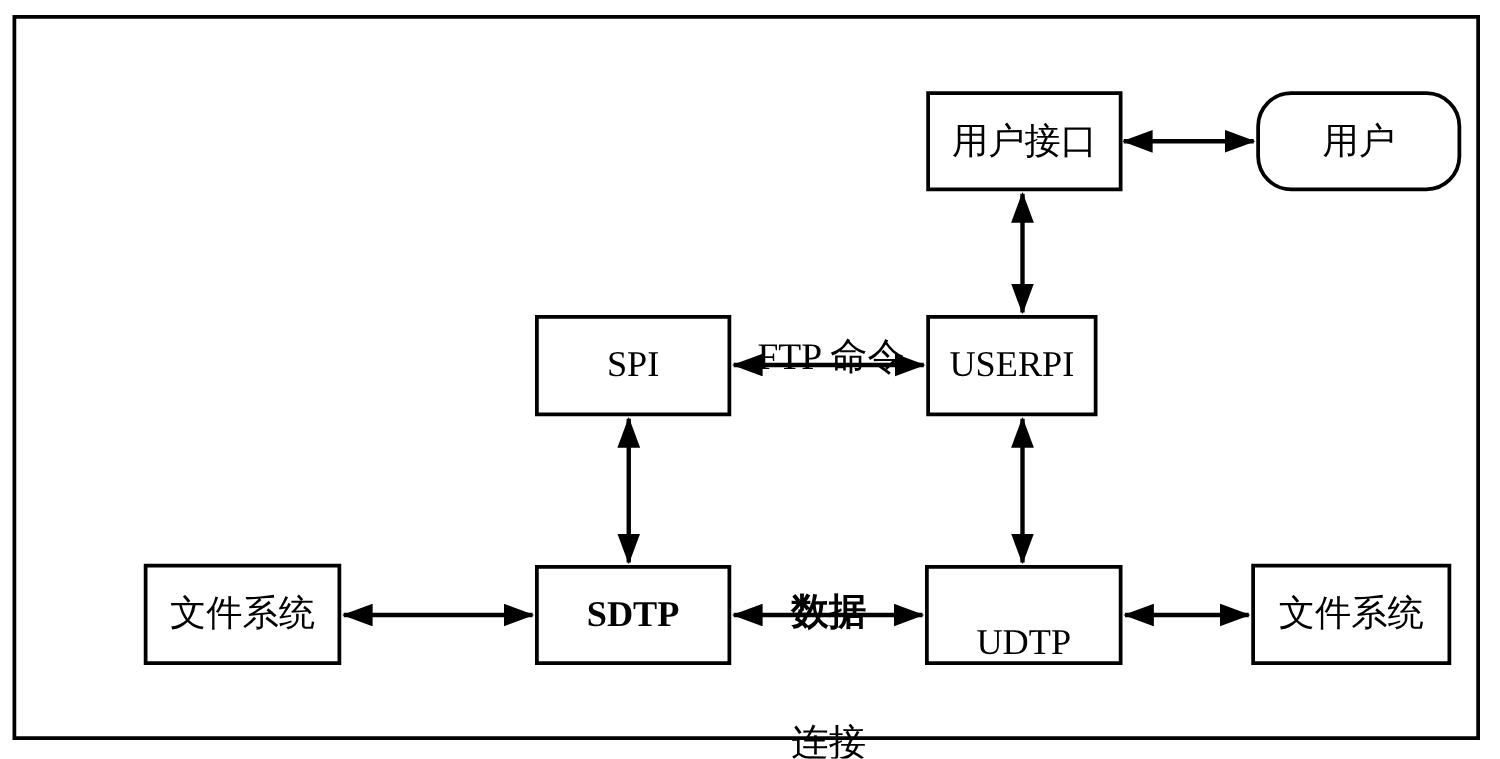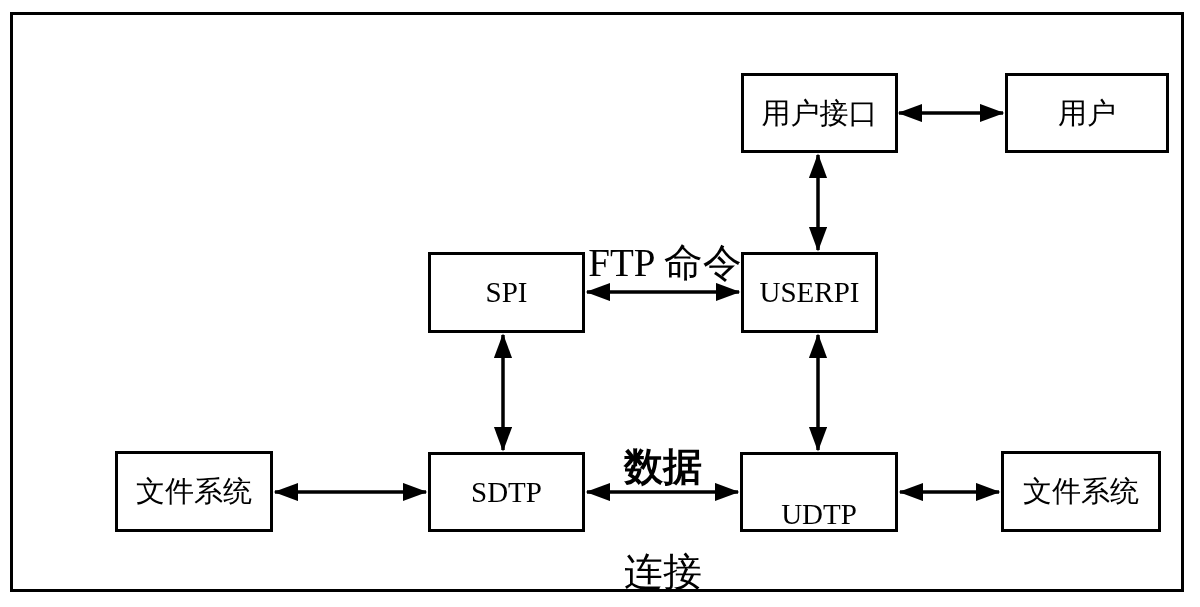--- a/index.html
+++ b/index.html
@@ -40,31 +40,32 @@
     display: flex;
     align-items: center;
     justify-content: center;
     font-size: 29px;
     line-height: 1;
     white-space: nowrap;
   }
   .edge-label {
     position: absolute;
     transform: translateX(-50%);
-    font-size: 39px;
+    font-size: 30px;
     line-height: 1;
     white-space: nowrap;
+    margin-top: 28px;
   }
   
   .box-user-interface { left: 741px; top: 73px;  width: 157px; height: 80px; }
-  .box-user           { left: 1005px; top: 73px; width: 164px; height: 80px; }
+  .box-user           { left: 1005px; top: 73px; width: 164px; height: 80px; border-radius: 28px; }
   .box-spi            { left: 428px; top: 252px; width: 157px; height: 81px; }
   .box-userpi         { left: 741px; top: 252px; width: 137px; height: 81px; }
   .box-fs-left        { left: 115px; top: 451px; width: 158px; height: 81px; }
-  .box-sdtp           { left: 428px; top: 452px; width: 157px; height: 80px; }
+  .box-sdtp           { left: 428px; top: 452px; width: 157px; height: 80px; font-weight: bold; }
   .box-udtp           { left: 740px; top: 452px; width: 158px; height: 80px; align-items: flex-end; }
   .box-fs-right       { left: 1001px; top: 451px; width: 160px; height: 81px; }
   
   .label-ftp-command  { left: 665px; top: 243px; }
   .label-ftp-response { left: 663px; top: 343px; }
   .label-data         { left: 663px; top: 447px; font-weight: bold; }
   .label-connection   { left: 663px; top: 552px; }
 </style>
 </head>
 <body>

